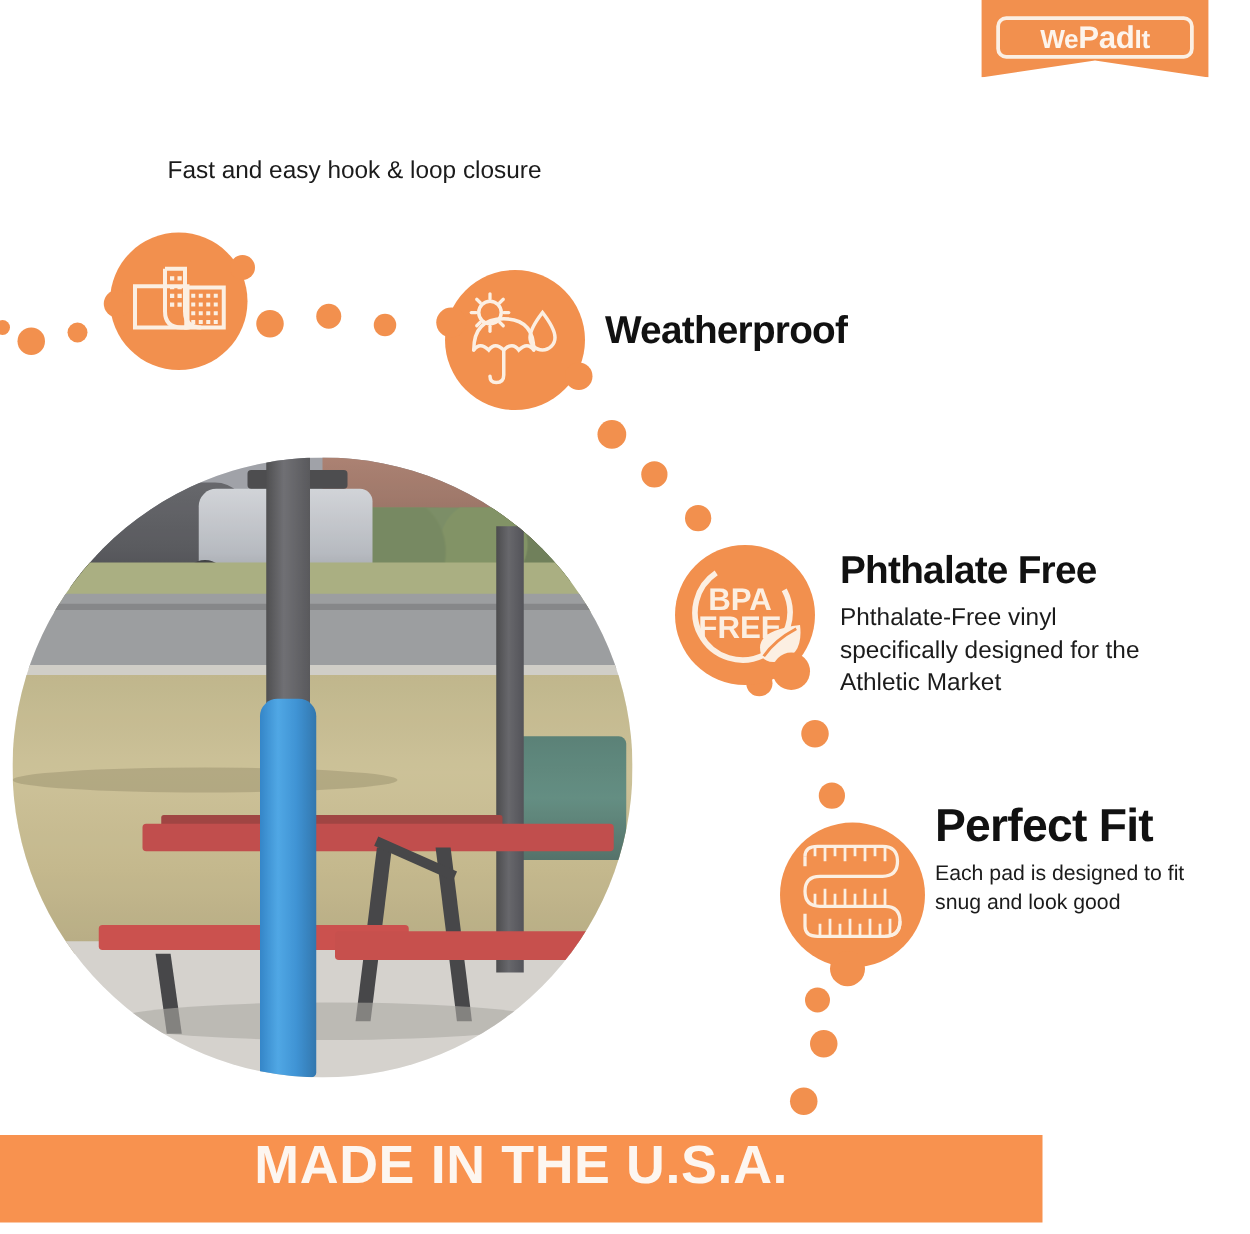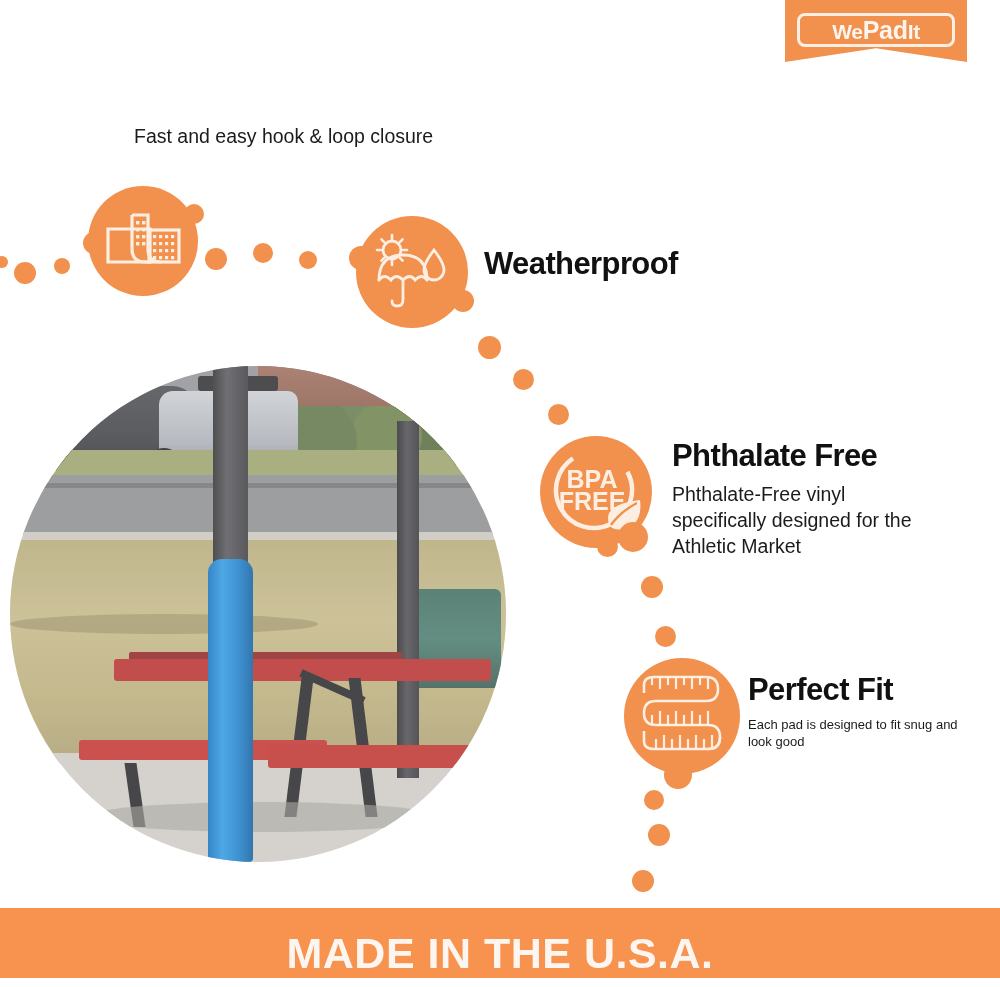--- a/index.html
+++ b/index.html
@@ -62,22 +62,22 @@
 
   #t-easy   { left: 134px; top: 80px;  font-size: 32px; }
   #b-easy   { left: 134px; top: 124px; font-size: 19.5px; width: 420px; }
 
   #t-weather{ left: 484px; top: 214px; font-size: 31px; margin-top: 32px; }
   #b-weather{ left: 484px; top: 258px; font-size: 19.5px; width: 430px; }
 
   #t-phth   { left: 672px; top: 438px; font-size: 31px; }
   #b-phth   { left: 672px; top: 482px; font-size: 19.5px; width: 270px; }
 
-  #t-fit    { left: 748px; top: 672px; font-size: 31px; }
-  #b-fit    { left: 748px; top: 716px; font-size: 13px; width: 230px; }
+  #t-fit    { left: 748px; top: 640px; font-size: 37px; }
+  #b-fit    { left: 748px; top: 688px; font-size: 17px; width: 230px; }
 
   
   .icon-circle {
     position: absolute;
     background: #F2904E;
     border-radius: 50%;
     display: flex;
     align-items: center;
     justify-content: center;
   }
@@ -153,24 +153,24 @@
   .ph-leg2   { position:absolute; left:57%; top:63%; width:2.4%; height:28%; background:#242427; transform:skewX(-7deg); }
   .ph-leg3   { position:absolute; left:70%; top:63%; width:2.4%; height:28%; background:#242427; transform:skewX(7deg); }
   .ph-brace  { position:absolute; left:58%; top:64%; width:14%; height:1.6%; background:#242427; transform:rotate(24deg); }
   .ph-shadow { position:absolute; left:16%; top:88%; width:70%; height:6%; background:#9c9992; opacity:.6; border-radius:50%; }
   .ph-fade   { position:absolute; inset:0; background:rgba(255,255,255,.16); }
 
   
   .usa-banner {
     position: absolute;
     left: 0; top: 908px;
-    width: 1000px; height: 70px;
+    width: 834px; height: 70px;
     background: #F8924F;
     display: flex;
-    align-items: flex-end;
+    align-items: flex-start;
     justify-content: center;
   }
   .usa-text {
     color: #FDF6F0;
     font-weight: bold;
     font-size: 43px;
     letter-spacing: 0.5px;
     white-space: nowrap;
   }
   .bpa-text {

